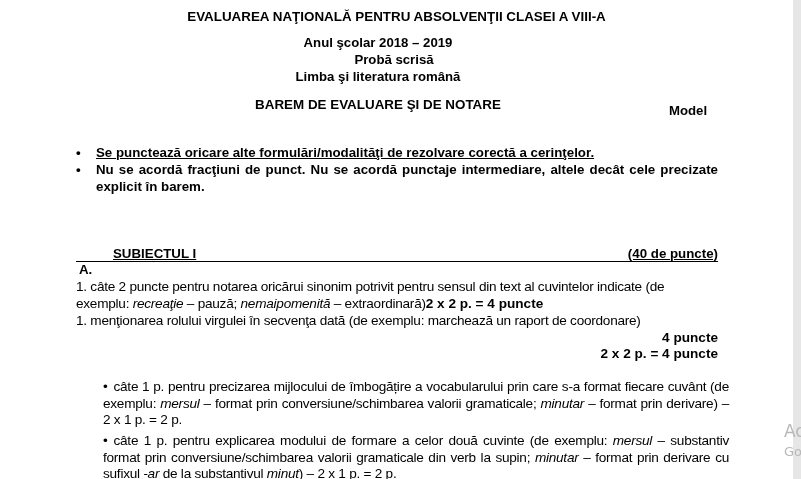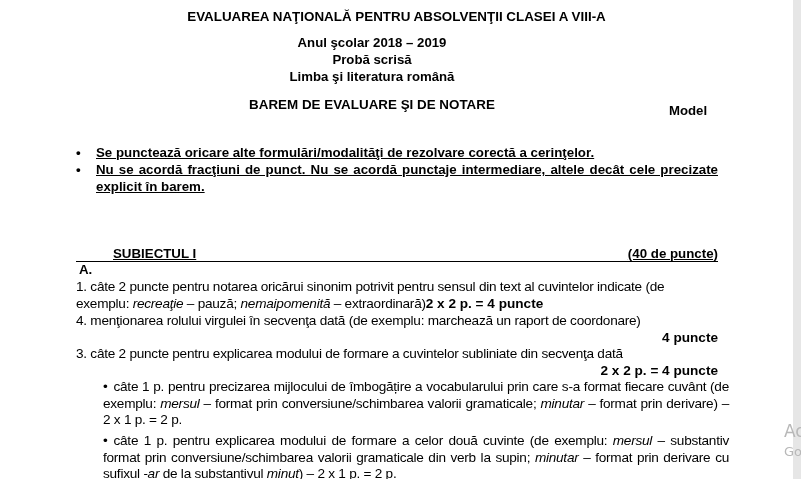--- a/index.html
+++ b/index.html
@@ -39,30 +39,30 @@
       color: #b8b8b8;
       font-family: "DejaVu Sans", sans-serif;
       white-space: nowrap;
       line-height: 1;
     }
     .watermark .l1 { font-size: 17px; display: block; }
     .watermark .l2 { font-size: 13px; display: block; margin-top: 5px; }
 
     .center {
       position: absolute;
-      left: 12px;
+      left: 18px;
       width: 720px;
       text-align: center;
       font-weight: bold;
       font-size: 13.2px;
       line-height: 17px;
     }
     .h1 { top: 8px; font-size: 13.4px; left: 0; width: 793px; }
     .h2 { top: 34px; }
-    .h3 { top: 51px; }
+    .h3 { top: 51px; margin-left: 16px; }
     .h4 { top: 68px; }
     .h5 { top: 96px; font-size: 13.4px; text-align: center; }
     .model {
       position: absolute;
       top: 103px;
       left: 669px;
       font-weight: bold;
       font-size: 13.2px;
     }
 
@@ -73,21 +73,20 @@
       width: 642px;
       font-weight: bold;
       font-size: 13.3px;
       line-height: 17px;
     }
     .bullet {
       position: relative;
       padding-left: 20px;
       text-align: justify;
       margin-bottom: 0;
-      text-decoration: underline;
     }
     .bullet::before {
       content: "•";
       position: absolute;
       left: 0;
       top: 0;
       font-weight: bold;
     }
     .bullet.u .txt { text-decoration: underline; }
 
@@ -184,26 +183,25 @@
 
   <div class="body-text item1">
     <div>1. câte 2 puncte pentru notarea oricărui sinonim potrivit pentru sensul din text al cuvintelor indicate (de</div>
     <div class="row-right">
       <span><span>exemplu: </span><i>recreaţie</i><span> – pauză; </span><i>nemaipomenită</i><span> – extraordinară)</span></span>
       <span class="pts">2 x 2 p. = 4 puncte</span>
     </div>
   </div>
 
   <div class="body-text item2">
-    <div>4. menţionarea rolului virgulei în secvenţa dată (de exemplu: marchează un raport de coordonare)</div>
+    <div>1. menţionarea rolului virgulei în secvenţa dată (de exemplu: marchează un raport de coordonare)</div>
     <div class="right-only pts">4 puncte</div>
   </div>
 
   <div class="body-text item3">
-    <div>3. câte 2 puncte pentru explicarea modului de formare a cuvintelor subliniate din secvenţa dată</div>
     <div class="right-only pts">2 x 2 p. = 4 puncte</div>
   </div>
 
   <div class="sub sub1">
     <span class="dot">•</span><span>câte 1 p. pentru precizarea mijlocului de îmbogățire a vocabularului prin care s-a format fiecare cuvânt (de exemplu: </span><i>mersul</i><span> – format prin conversiune/schimbarea valorii gramaticale; </span><i>minutar</i><span> – format prin derivare) – 2 x 1 p. = 2 p.</span>
   </div>
 
   <div class="sub sub2">
     <span class="dot">•</span><span>câte 1 p. pentru explicarea modului de formare a celor două cuvinte (de exemplu: </span><i>mersul</i><span> – substantiv format prin conversiune/schimbarea valorii gramaticale din verb la supin; </span><i>minutar</i><span> – format prin derivare cu sufixul </span><i>-ar</i><span> de la substantivul </span><i>minut</i><span>) – 2 x 1 p. = 2 p.</span>
   </div>

